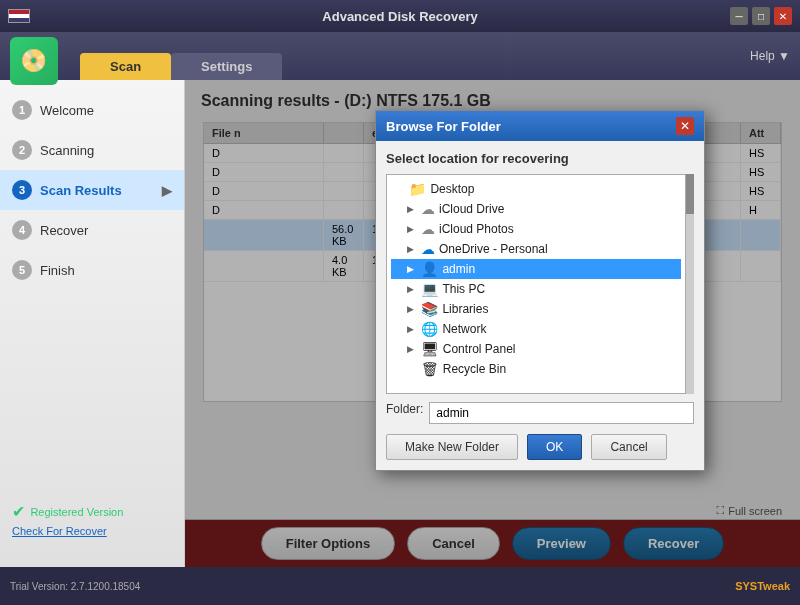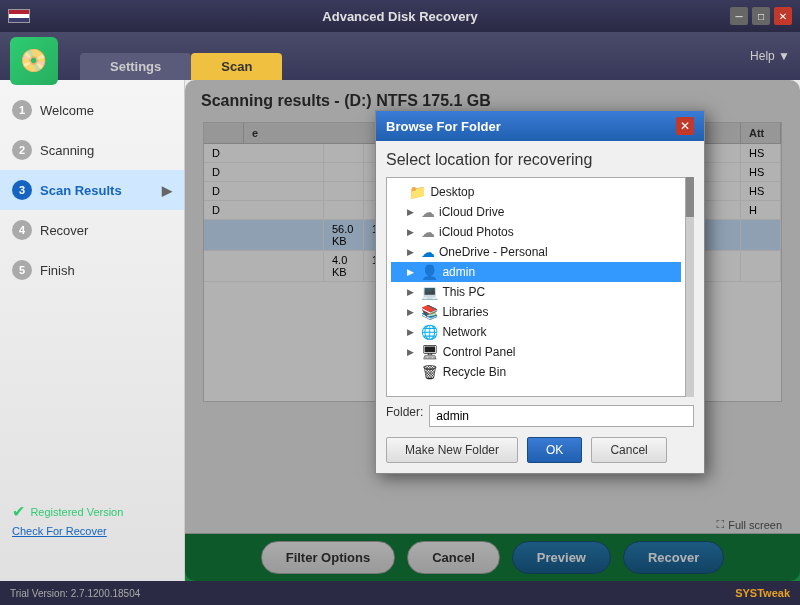--- a/index.html
+++ b/index.html
@@ -205,21 +205,21 @@
       font-size: 11px;
       color: #1565c0;
       cursor: pointer;
       text-decoration: underline;
       background: none;
       border: none;
     }
 
     
     .action-bar {
-      background: #15803d;
+      background: #7f1d1d;
       border-top: 1px solid #bbb;
       height: 48px;
       display: flex;
       align-items: center;
       justify-content: center;
       gap: 12px;
       padding: 18px 16px;
     }
     .action-btn {
       padding: 8px 24px;
@@ -252,21 +252,21 @@
       display: flex;
       align-items: center;
       gap: 4px;
       background: none;
       border: none;
     }
 
     
     .trial-bar {
       background: #2a2a45;
-      height: 24px;
+      height: 38px;
       display: flex;
       align-items: center;
       justify-content: space-between;
       padding: 0 10px;
       color: #aaa;
       font-size: 10px;
     }
     .systweak-logo {
       color: #e8a020;
       font-weight: bold;
@@ -277,21 +277,20 @@
     .modal-overlay {
       position: absolute;
       top: 0; left: 0; right: 0; bottom: 0;
       background: rgba(0,0,0,0.3);
       display: flex;
       align-items: flex-start;
       justify-content: flex-start;
       padding-top: 30px;
       padding-left: 190px;
       z-index: 100;
-      border-radius: 10px;
     }
     .modal {
       width: 330px;
       background: #f0f0f0;
       border: 1px solid #888;
       box-shadow: 4px 4px 16px rgba(0,0,0,0.5);
     }
     .modal-header {
       background: linear-gradient(to bottom, #3a7bd5, #2060b0);
       color: #fff;
@@ -312,23 +311,24 @@
       font-size: 12px;
       display: flex;
       align-items: center;
       justify-content: center;
       border-radius: 2px;
     }
     .modal-body {
       padding: 10px;
     }
     .modal-subtitle {
-      font-size: 16px;
+      font-size: 13px;
       color: #333;
       margin-bottom: 8px;
+      font-weight: bold;
     }
     .folder-tree {
       background: #fff;
       border: 1px solid #aaa;
       height: 220px;
       overflow-y: auto;
       padding: 4px;
     }
     .tree-item {
       display: flex;
@@ -445,22 +445,22 @@
     </div>
   </div>
 
   <div class="toolbar" style="position:relative;">
     <div class="app-logo">
       <div class="app-logo-inner">
         <span style="font-size:22px;">📀</span>
       </div>
     </div>
     <div class="tab-container">
+      <div class="tab active">Scan</div>
       <div class="tab inactive">Settings</div>
-      <div class="tab active">Scan</div>
     </div>
     <button class="help-btn" style="margin-left:auto;text-align:right;">Help ▼</button>
   </div>
 
   <div class="middle-section">
 
     <div class="sidebar">
       <div class="sidebar-item">
         <div class="step-num gray">1</div>
         <span>Welcome</span>
@@ -491,20 +491,21 @@
         <button class="check-updates" style="margin-top:4px; display:block;">Check For Recover</button>
       </div>
     </div>
 
     <div class="right-section">
       <div class="scan-results-title">Scanning results - (D:)  NTFS  175.1 GB</div>
 
       <div class="table-container">
         <div class="table-area">
           <div class="table-header">
+            <div style="width:120px;">File n</div>
             <div style="width:40px;"></div>
             <div style="flex:1;">e</div>
             <div style="width:150px;">Last modified</div>
             <div style="width:40px;">Att</div>
           </div>
           <div class="table-row-item">
             <div style="width:120px;">D</div>
               <div style="width:40px;"></div>
               <div style="flex:1;"></div>
               <div style="width:150px;"></div>

